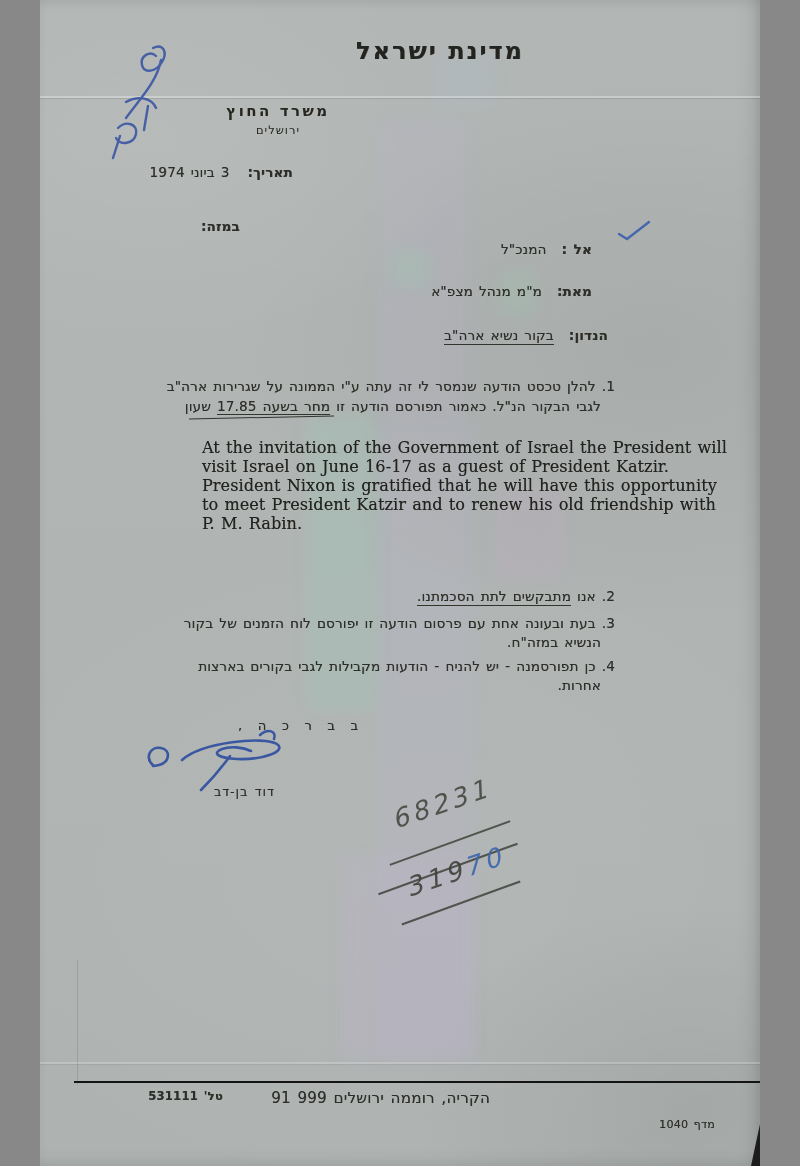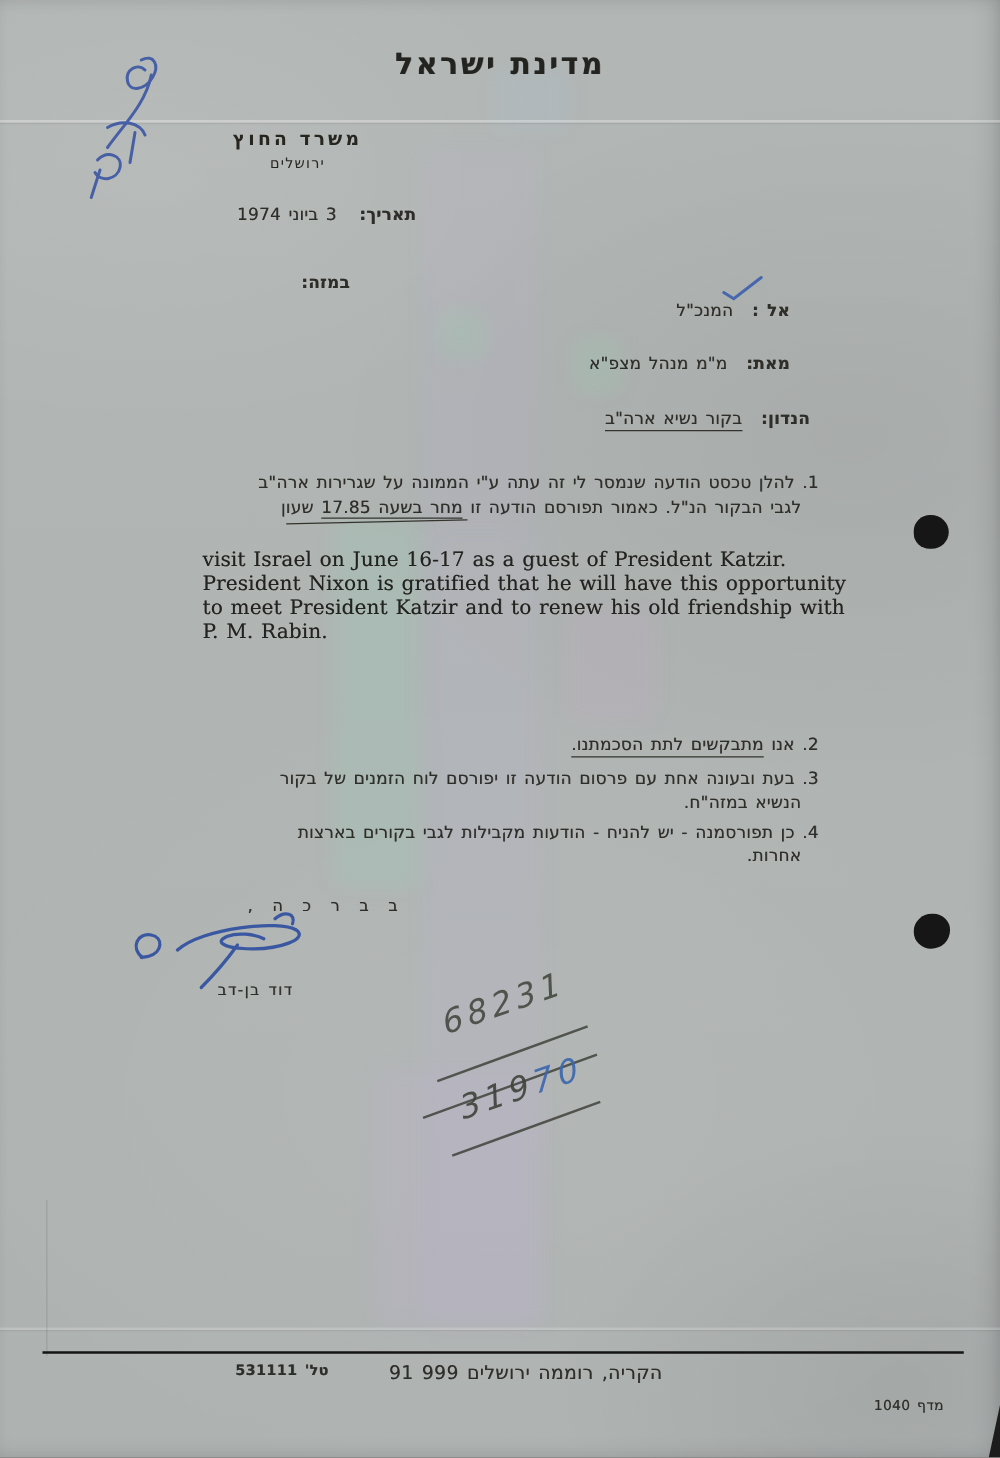--- a/index.html
+++ b/index.html
@@ -1,17 +1,17 @@
 <!DOCTYPE html>
 <html><head>
 <meta charset="utf-8">
 <style>
   html,body{margin:0;padding:0;background:#888;}
   #page{
-    position:relative; width:800px; height:1166px; margin:0 auto; overflow:hidden;
+    position:relative; width:720px; height:1166px; margin:0 auto; overflow:hidden;
     background:
       radial-gradient(ellipse 500px 300px at 15% 12%, rgba(255,255,255,.07), transparent 70%),
       radial-gradient(ellipse 600px 400px at 85% 30%, rgba(0,0,0,.05), transparent 70%),
       radial-gradient(ellipse 700px 500px at 50% 75%, rgba(255,255,255,.05), transparent 70%),
       radial-gradient(ellipse 400px 300px at 90% 95%, rgba(0,0,0,.06), transparent 70%),
       linear-gradient(#b2b6b5,#aeb2b1);
     box-shadow: inset -14px 0 22px -14px rgba(0,0,0,.20), inset 0 -10px 20px -12px rgba(0,0,0,.14), inset 0 8px 16px -10px rgba(0,0,0,.10);
     font-family:"DejaVu Sans",sans-serif;
   }
   .tint{position:absolute; filter:blur(7px); z-index:1; border-radius:10px;}
@@ -108,20 +108,21 @@
     <span class="lbl">הנדון:</span>
     <span class="u gap">בקור נשיא ארה"ב</span>
   </div>
 
   <div class="para" style="top:378px;">
     <div class="ln">1. להלן טכסט הודעה שנמסר לי זה עתה ע"י הממונה על שגרירות ארה"ב</div>
     <div class="ln indent"><span>לגבי הבקור הנ"ל. כאמור תפורסם הודעה זו </span><span class="udbl">מחר בשעה 17.85</span><span> שעון</span></div>
   </div>
 
   <div class="eng">
+    <div class="eline">At the invitation of the Government of Israel the President will</div>
     <div class="eline">visit Israel on June 16-17 as a guest of President Katzir.</div>
     <div class="eline">President Nixon is gratified that he will have this opportunity</div>
     <div class="eline">to meet President Katzir and to renew his old friendship with</div>
     <div class="eline">P. M. Rabin.</div>
   </div>
 
   <div class="para" style="top:588px;">
     <div class="ln"><span>2. אנו </span><span class="u">מתבקשים לתת הסכמתנו.</span></div>
     <div class="sp7"></div>
     <div class="ln">3. בעת ובעונה אחת עם פרסום הודעה זו יפורסם לוח הזמנים של בקור</div>

